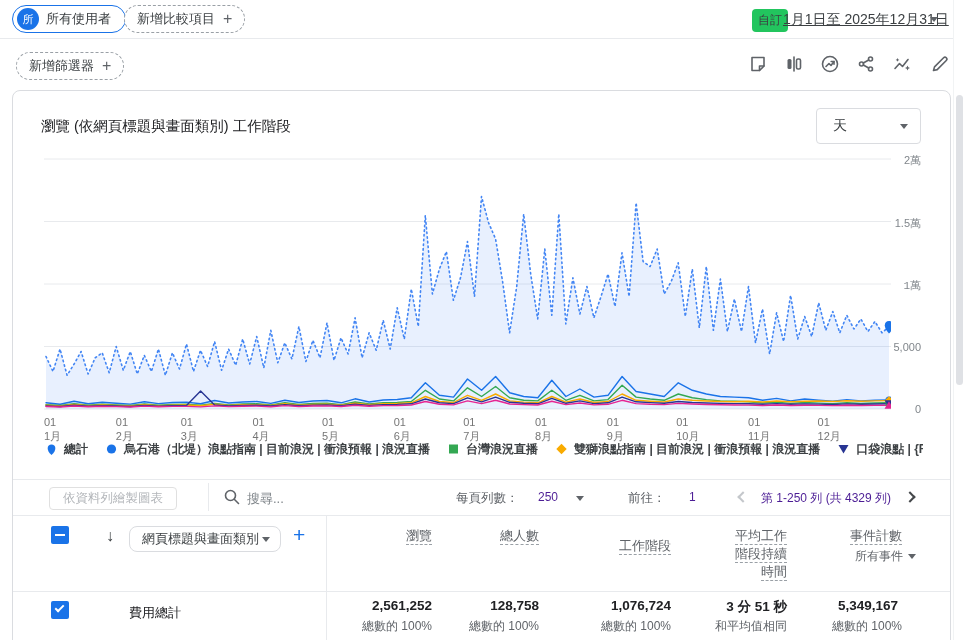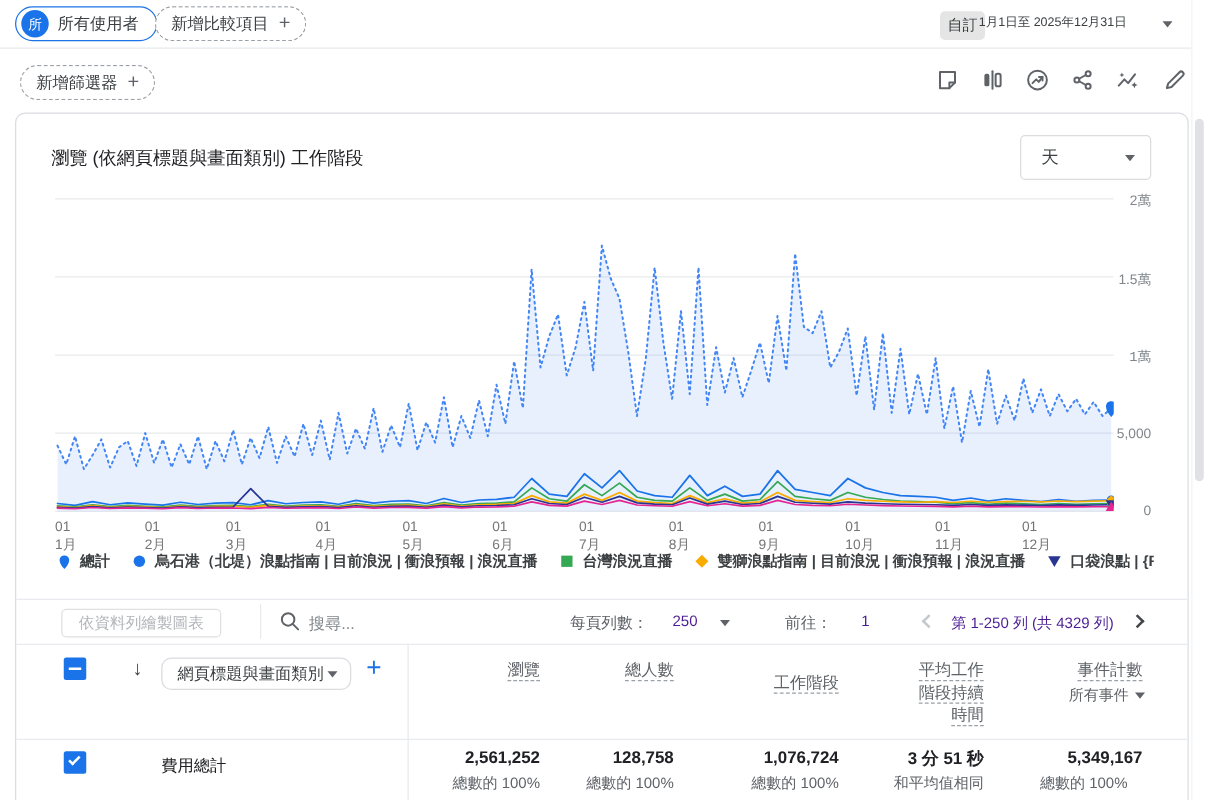--- a/index.html
+++ b/index.html
@@ -9,23 +9,23 @@
   body { position:relative; }
 
   
   .chip { position:absolute; height:28px; border-radius:16px; display:flex; align-items:center;
     font-size:13px; color:#3c4043; background:#fff; padding:12px 12px; cursor:pointer; }
   .chip.solid { border:1px solid #1a73e8; padding:0 14px 0 4px; }
   .chip.dashed { border:1px dashed #9aa0a6; gap:8px; }
   .chip-avatar { width:22px; height:22px; border-radius:50%; background:#1a73e8; color:#fff;
     font-size:11px; display:flex; align-items:center; justify-content:center; margin-right:7px; }
   .plus-glyph { color:#5f6368; font-size:16px; font-weight:400; line-height:1; }
-  .badge { position:absolute; background:#e5e5e5; border-radius:4px; font-size:12px; color:#3c4043;
+  .badge { position:absolute; background:#22c55e; border-radius:4px; font-size:12px; color:#3c4043;
     padding:3px 6px; }
-  .date-text { position:absolute; font-size:10px; color:#3c4043; }
+  .date-text { position:absolute; font-size:14px; color:#3c4043;text-decoration:underline; }
   .caret { width:0; height:0; border-left:4px solid transparent; border-right:4px solid transparent;
     border-top:5px solid #5f6368; display:inline-block; }
   .hr { position:absolute; left:0; right:0; height:1px; background:#e8eaed; }
 
   .iconbtn { position:absolute; width:24px; height:24px; top:52px; cursor:pointer;
     display:flex; align-items:center; justify-content:center; }
   .iconbtn svg { stroke:#5f6368; fill:none; stroke-width:1.6; stroke-linecap:round; stroke-linejoin:round; }
 
   
   .card { position:absolute; left:12px; top:90px; width:939px; height:560px;
@@ -268,21 +268,21 @@
     <div class="select" id="dimension-select" style="left:116px; top:11px;">
       <span>網頁標題與畫面類別</span>
       <span class="caret"></span>
     </div>
     <span class="add-col" style="left:280px; top:8px;">+</span>
     <div id="header-cells">
         <div class="hcell" style="right: 518px;"><span class="lbl">瀏覽</span></div>
         <div class="hcell" style="right: 411px;"><span class="lbl">總人數</span></div>
         <div class="hcell" style="right: 279px; margin-top: 10px;"><span class="lbl">工作階段</span></div>
         <div class="hcell wrap" style="right: 163px;"><span class="lbl">平均工作階段持續時間</span></div>
-        <div class="hcell" style="right: 36px;"><span class="lbl">事件計數</span></div>
+        <div class="hcell" style="right: 48px;"><span class="lbl">事件計數</span></div>
         <div class="hsub" style="right: 34px; top: 33px; width: 90px;">
           <span>所有事件</span>
           <span class="caret"></span>
         </div>
       </div>
   </div>
 
   <div class="totals-divider"></div>
   <div class="totals">
     <div class="checkbox" style="left:38px; top:10px;">
@@ -291,21 +291,21 @@
     <span class="row-label">費用總計</span>
     <div id="totals-cells">
         <div class="vcell" style="right: 518px;">2,561,252</div>
         <div class="vsub" style="right: 518px;">總數的 100%</div>
         <div class="vcell" style="right: 411px;">128,758</div>
         <div class="vsub" style="right: 411px;">總數的 100%</div>
         <div class="vcell" style="right: 279px;">1,076,724</div>
         <div class="vsub" style="right: 279px;">總數的 100%</div>
         <div class="vcell" style="right: 163px;">3 分 51 秒</div>
         <div class="vsub" style="right: 163px;">和平均值相同</div>
-        <div class="vcell" style="right: 36px;">5,349,167</div>
+        <div class="vcell" style="right: 52px;">5,349,167</div>
         <div class="vsub" style="right: 48px;">總數的 100%</div>
       </div>
   </div>
 
   <div class="col-divider"></div>
 </div>
 
 <div class="scroll-strip">
     <div class="scroll-thumb"></div>
   </div>

